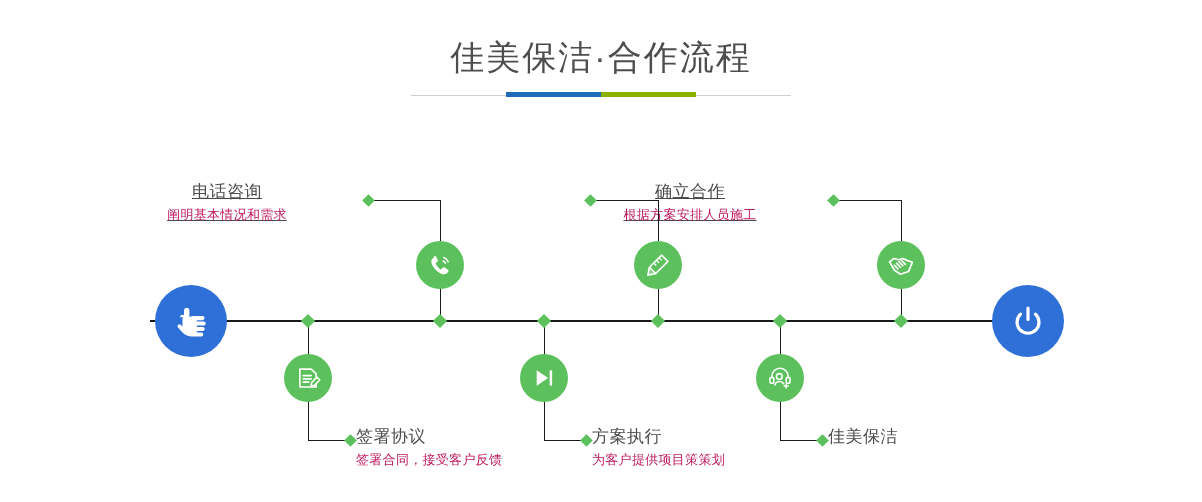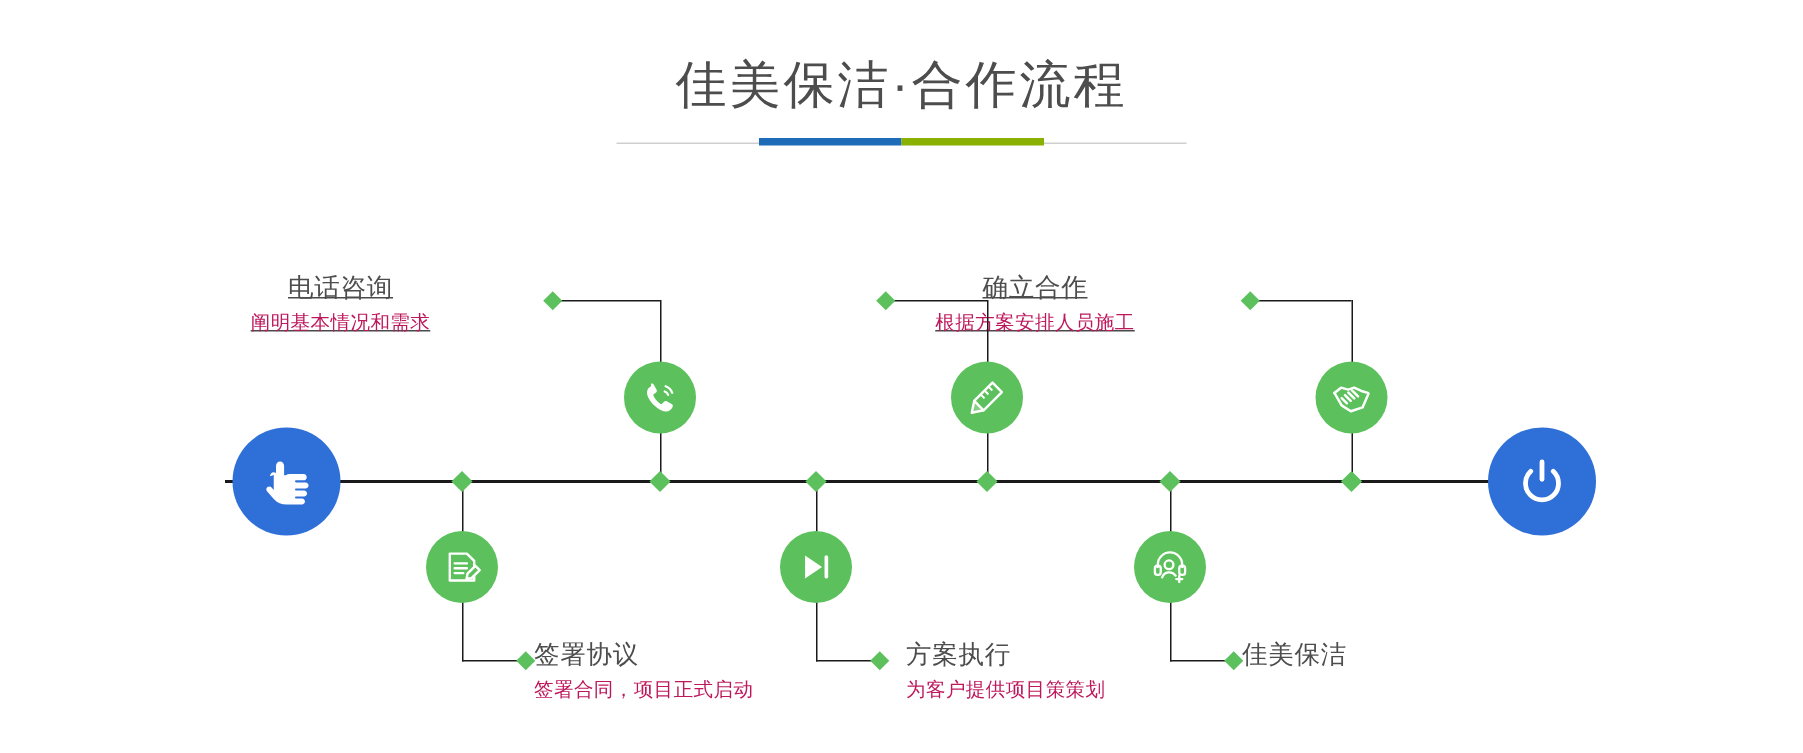--- a/index.html
+++ b/index.html
@@ -227,21 +227,21 @@
       <span>
         <svg width="26" height="26" viewBox="0 0 32 32">
           <path fill="none" stroke="#ffffff" stroke-width="2" stroke-linejoin="round" d="M6 5h14l6 6v16H6z"></path>
           <path fill="none" stroke="#ffffff" stroke-width="2" stroke-linecap="round" d="M10 13h10M10 17h10M10 21h7"></path>
           <path fill="#5cc15c" stroke="#ffffff" stroke-width="2" stroke-linejoin="round" d="M20.5 21.5l6.5-6.5 3.5 3.5-6.5 6.5-4.3 0.8z"></path>
         </svg>
       </span>
     </div>
     <div class="label-block left-align" style="left:356px; top:276px;">
       <div class="l-title">签署协议</div>
-      <div class="l-desc">签署合同，项目正式启动</div>
+      <div class="l-desc">签署合同，接受客户反馈</div>
     </div>
 
     <div class="vline" style="left:658px; top:50px; height:121px;"></div>
     <div class="hline" style="left:592px; top:50px; width:66px;"></div>
     <div class="diamond" style="left:586px; top:45.5px;"></div>
     <div class="diamond axis-dot" style="left:653px; top:166px;"></div>
     <div class="node-icon" style="left:634px; top:91px;">
       <span>
         <svg width="26" height="26" viewBox="0 0 32 32">
           <path fill="none" stroke="#ffffff" stroke-width="2" stroke-linejoin="round" d="M20.5 3.8l7.7 7.7-15 15-7.7-7.7z"></path>
@@ -257,21 +257,21 @@
     <div class="diamond" style="left:582px; top:285.5px;"></div>
     <div class="diamond axis-dot" style="left:539px; top:166px;"></div>
     <div class="node-icon" style="left:520px; top:204px;">
       <span>
         <svg width="26" height="26" viewBox="0 0 32 32">
           <path fill="#ffffff" d="M7 6.5l14 9.5-14 9.5z"></path>
           <rect fill="#ffffff" x="23" y="6.5" width="3" height="19" rx="1.2"></rect>
         </svg>
       </span>
     </div>
-    <div class="label-block left-align" style="left:592px; top:276px;margin-left:12px;">
+    <div class="label-block left-align" style="left:592px; top:276px;">
       <div class="l-title">方案执行</div>
       <div class="l-desc">为客户提供项目策策划</div>
     </div>
 
     <div class="vline" style="left:901px; top:50px; height:121px;"></div>
     <div class="hline" style="left:835px; top:50px; width:66px;"></div>
     <div class="diamond" style="left:829px; top:45.5px;"></div>
     <div class="diamond axis-dot" style="left:896px; top:166px;"></div>
     <div class="node-icon" style="left:877px; top:91px;">
       <span>

